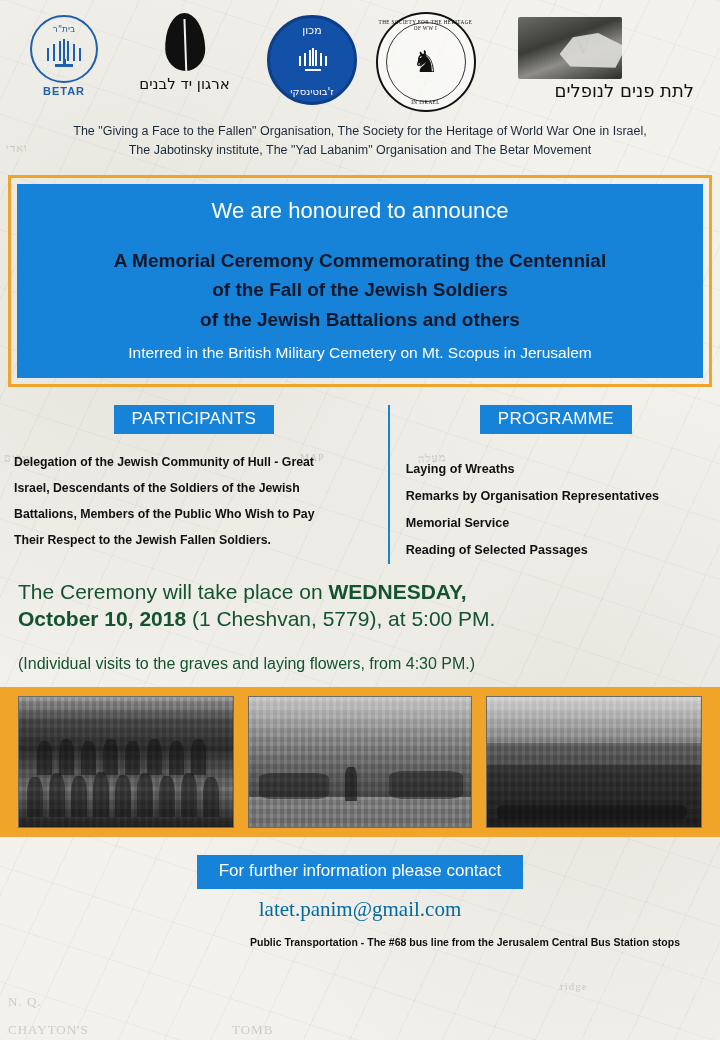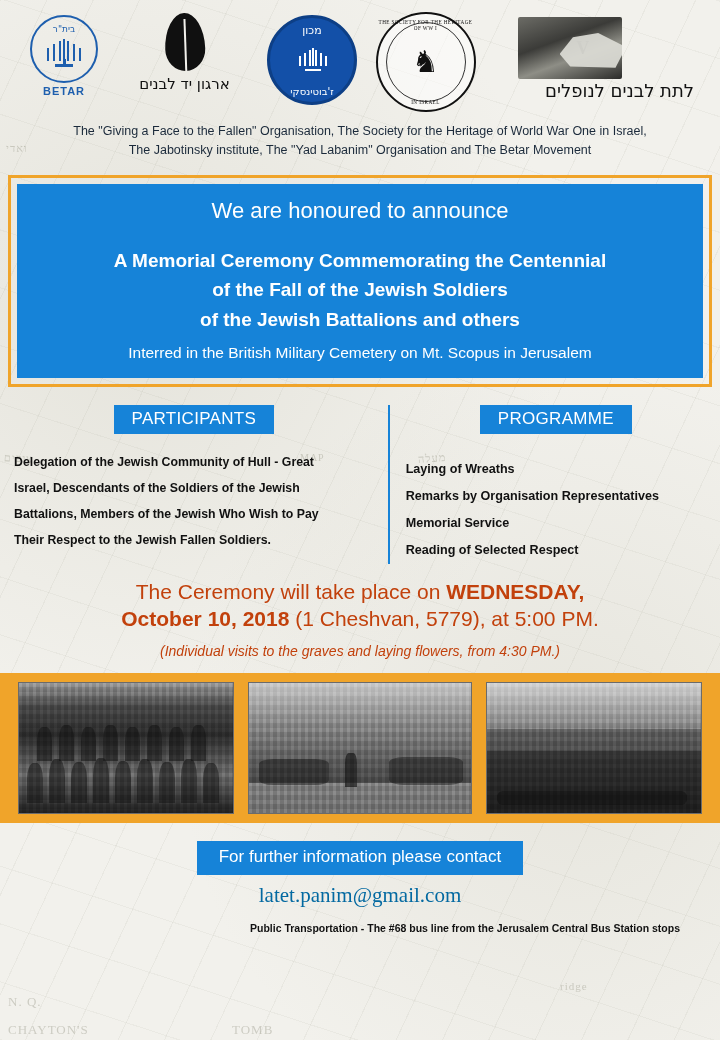--- a/index.html
+++ b/index.html
@@ -204,21 +204,21 @@
     position: relative;
   }
   .hero {
     background: #1683d8;
     padding: 14px 10px 16px 10px;
     text-align: center;
     color: #fff;
   }
   .hero .l1 { font-size: 22px; margin-bottom: 22px; }
   .hero .l2, .hero .l3, .hero .l4 {
-    color: #ffffff; font-size: 19px; font-weight: bold; line-height: 1.55;
+    color: #0f172a; font-size: 19px; font-weight: bold; line-height: 1.55;
   }
   .hero .l5 { font-size: 15.5px; margin-top: 10px; }
 
   
   .cols {
     display: flex;
     margin-top: 18px;
     padding: 0 14px;
     box-sizing: border-box;
     position: relative;
@@ -247,29 +247,28 @@
     margin-top: 22px;
     font-size: 12.6px;
     font-weight: bold;
     color: #111;
     line-height: 2.15;
   }
 
   
   .ceremony {
     margin-top: 16px;
-    text-align: center;
-    color: #c2410c;
+    color: #14532d;
     padding: 0 18px;
   }
   .ceremony .line1 { font-size: 21px; font-weight: bold; }
   .ceremony .line1 .plain { font-weight: normal; }
   .ceremony .line2 { font-size: 21px; font-weight: bold; margin-top: 3px; }
   .ceremony .line2 .plain { font-weight: normal; }
-  .ceremony .line3 { font-size: 14px; margin-top: 12px; font-style: italic; }
+  .ceremony .line3 { font-size: 16px; margin-top: 24px; }
 
   
   .photo-band {
     margin-top: 14px;
     background: #f0a42a;
     padding: 10px 0;
     height: 150px;
     box-sizing: border-box;
     display: flex;
     justify-content: space-between;
@@ -395,21 +394,21 @@
           <div class="camel">♞</div>
         </div>
         <div class="ring-txt-bot">IN ISRAEL</div>
       </div>
     </div>
 
     <div class="logo latet">
       <div class="photo">
         <div class="vglyph">V</div>
       </div>
-      <div class="heb">לתת לבנים לנופלים</div>
+      <div class="heb">לתת פנים לנופלים</div>
     </div>
 
   </div>
 
   <div class="orgline">
     <div>The "Giving a Face to the Fallen" Organisation, The Society for the Heritage of World War One in Israel,</div>
     <div>The Jabotinsky institute, The "Yad Labanim" Organisation and The Betar Movement</div>
   </div>
 
   <div class="hero-wrap">
@@ -424,34 +423,34 @@
 
   <div class="cols">
 
     <div class="col col-left">
       <div class="chip-wrap">
         <div class="chip">PARTICIPANTS</div>
       </div>
       <div class="participants-text">
         <div>Delegation of the Jewish Community of Hull - Great</div>
         <div>Israel, Descendants of the Soldiers of the Jewish</div>
-        <div>Battalions, Members of the Jewish Who Wish to Pay</div>
+        <div>Battalions, Members of the Public Who Wish to Pay</div>
         <div>Their Respect to the Jewish Fallen Soldiers.</div>
       </div>
     </div>
 
     <div class="col col-right">
       <div class="chip-wrap">
         <div class="chip">PROGRAMME</div>
       </div>
       <div class="programme-list">
         <div>Laying of Wreaths</div>
         <div>Remarks by Organisation Representatives</div>
         <div>Memorial Service</div>
-        <div>Reading of Selected Respect</div>
+        <div>Reading of Selected Passages</div>
       </div>
     </div>
 
   </div>
 
   <div class="ceremony">
     <div class="line1">
       <span class="plain">The Ceremony will take place on </span><span>WEDNESDAY,</span>
     </div>
     <div class="line2">

